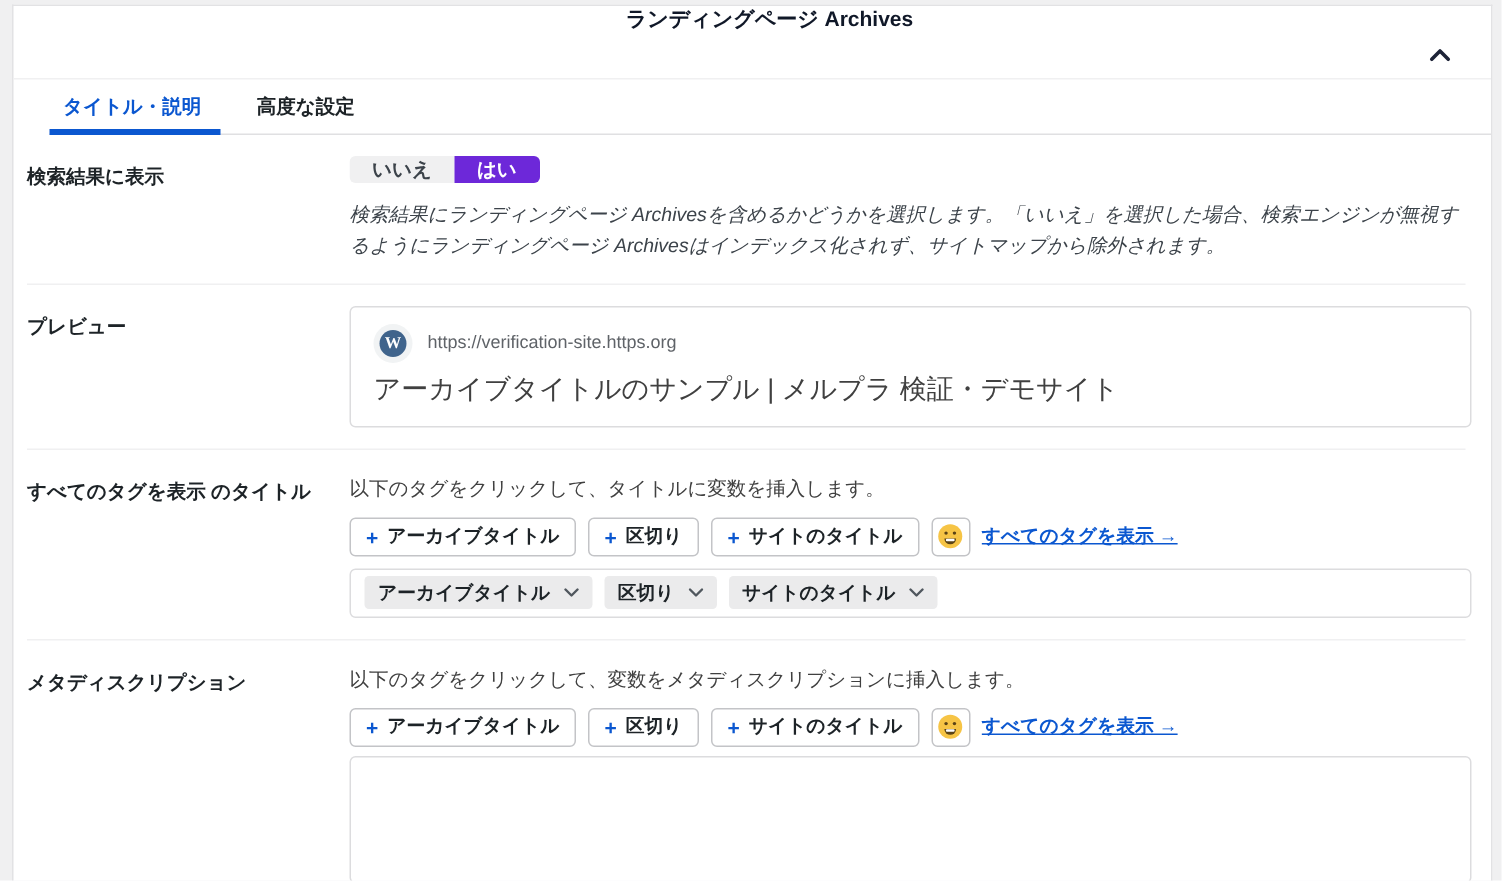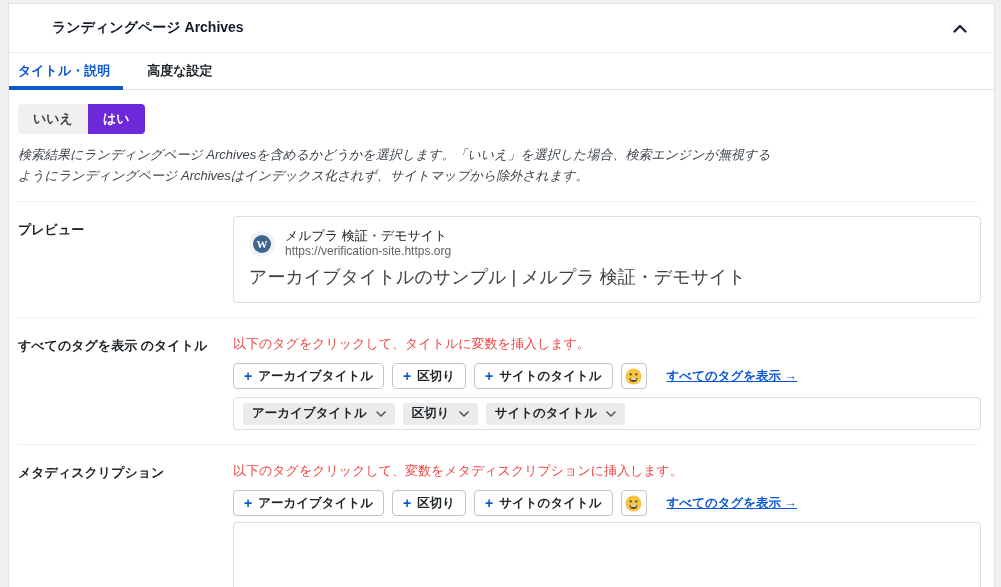--- a/index.html
+++ b/index.html
@@ -10,29 +10,29 @@
     color:#1d2327;
     position:relative;
   }
   .panel {
     position:absolute; left:8px; top:3px; width:987px; height:600px;
     background:#fff; border:1px solid #e2e2e4; border-bottom:none;
   }
   
   .panel-header {
     height:49px; display:flex; align-items:center;
-    border-bottom:1px solid #f0f0f1; padding:0 20px 0 43px;
+    border-bottom:1px solid #f0f0f1; padding:0 20px 0 43px;flex-direction:column;
   }
   .panel-title { font-size:14px; font-weight:bold; color:#101828; }
   .collapse-btn {
     margin-left:auto; background:none; border:none; cursor:pointer;
     width:28px; height:28px; display:flex; align-items:center; justify-content:center;
   }
   
-  .tabbar { height:37px; display:flex; border-bottom:1px solid #e0e0e2; }
+  .tabbar { height:37px; display:flex; border-bottom:1px solid #e0e0e2;margin-left:24px; }
   .tab {
     position:relative; display:flex; align-items:center;
     font-size:13px; font-weight:bold; color:#1d2327; cursor:pointer;
     padding:0 13px 0 9px;
   }
   .tab + .tab { margin-left:12px; padding:0 12px;text-align:right; }
   .tab.active { color:#0b57d0; }
   .tab.active::after {
     content:""; position:absolute; left:0; right:0; bottom:-1px; height:4px;
     background:#0b57d0;
@@ -44,21 +44,21 @@
   }
   .row:last-child { border-bottom:none; }
   .row-label {
     width:215px; flex:0 0 215px; font-size:13px; font-weight:bold;
     padding-top:5px; color:#1d2327;
   }
   .row-content { flex:1; min-width:0; }
   
   .toggle-group { display:inline-flex; border-radius:4px; overflow:hidden; }
   .toggle-opt {
-    height:30px; padding:0 15px; font-size:13px; font-weight:bold;
+    height:18px; padding:0 15px; font-size:13px; font-weight:bold;
     display:flex; align-items:center; border:none; cursor:pointer;
     background:#f0f0f1; color:#3c434a; font-family:inherit;
   }
   .toggle-opt.selected { background:#6d28d9; color:#fff; }
   .desc { margin-top:11px; font-size:13px; line-height:1.6; color:#3c434a; max-width:760px;font-style:italic; }
   
   .preview-box {
     border:1px solid #dcdcde; border-radius:4px; background:#fff;
     padding:11px 15px 12px; width:748px;
   }
@@ -69,36 +69,36 @@
   }
   .wp-circle {
     width:18px; height:18px; border-radius:50%; background:#40648c;
     color:#fff; font-size:11px; font-weight:bold; line-height:18px; text-align:center;
     font-family:"Liberation Serif","DejaVu Serif",serif;
   }
   .site-name { font-size:13px; color:#202124; line-height:1.3; }
   .site-url  { font-size:12px; color:#5f6368; line-height:1.3; }
   .preview-title { margin-top:5px; font-size:18px; color:#404040; line-height:1.4; }
   
-  .helper { font-size:13px; color:#ef4444; padding-top:3px; }
+  .helper { font-size:13px; color:#404040; padding-top:3px; }
   .tagbar { display:flex; align-items:center; gap:8px; margin-top:10px; }
   .tag-btn {
     display:inline-flex; align-items:center; gap:6px; height:26px;
     background:#fff; border:1px solid #c3c4c7; border-radius:4px;
     padding:0 10px; font-size:12.5px; font-weight:bold; color:#1d2327;
     cursor:pointer; font-family:inherit;
   }
   .tag-btn .plus { color:#0b57d0; font-weight:bold; font-size:14px; }
   .emoji-btn {
     width:26px; height:26px; border:1px solid #c3c4c7; border-radius:4px;
     background:#fff; display:flex; align-items:center; justify-content:center; cursor:pointer;
   }
   .show-all-link {
     font-size:12.5px; font-weight:bold; color:#0b57d0;
-    text-decoration:underline; margin-left:12px;
+    text-decoration:underline; margin-left:0;
   }
   .var-input {
     margin-top:8px; width:748px; min-height:33px; border:1px solid #dcdcde;
     border-radius:4px; background:#fff; display:flex; align-items:center;
     gap:8px; padding:0 9px; cursor:text;
   }
   .pill {
     display:inline-flex; align-items:center; gap:9px; height:22px;
     background:#ebebec; border-radius:3px; padding:0 9px;
     font-size:12.5px; font-weight:bold; color:#1d2327; cursor:pointer;
@@ -125,39 +125,39 @@
       </span>
     </button>
   </div>
 
   <div class="tabbar">
     <div class="tab active">タイトル・説明</div>
     <div class="tab">高度な設定</div>
   </div>
 
   <div class="row">
+    <div class="row-label">検索結果に表示</div>
     <div class="row-content">
       <div class="toggle-group">
         <button class="toggle-opt">いいえ</button>
         <button class="toggle-opt selected">はい</button>
       </div>
       <div class="desc">検索結果にランディングページ Archivesを含めるかどうかを選択します。「いいえ」を選択した場合、検索エンジンが無視するようにランディングページ Archivesはインデックス化されず、サイトマップから除外されます。</div>
     </div>
   </div>
 
   <div class="row">
     <div class="row-label">プレビュー</div>
     <div class="row-content">
       <div class="preview-box">
         <div class="preview-site">
           <span class="favicon-wrap">
             <span class="wp-circle">W</span>
           </span>
           <span>
-            <div class="site-name">メルプラ 検証・デモサイト</div>
             <div class="site-url">https://verification-site.https.org</div>
           </span>
         </div>
         <div class="preview-title">アーカイブタイトルのサンプル | メルプラ 検証・デモサイト</div>
       </div>
     </div>
   </div>
 
   <div class="row">
     <div class="row-label">すべてのタグを表示 のタイトル</div>

